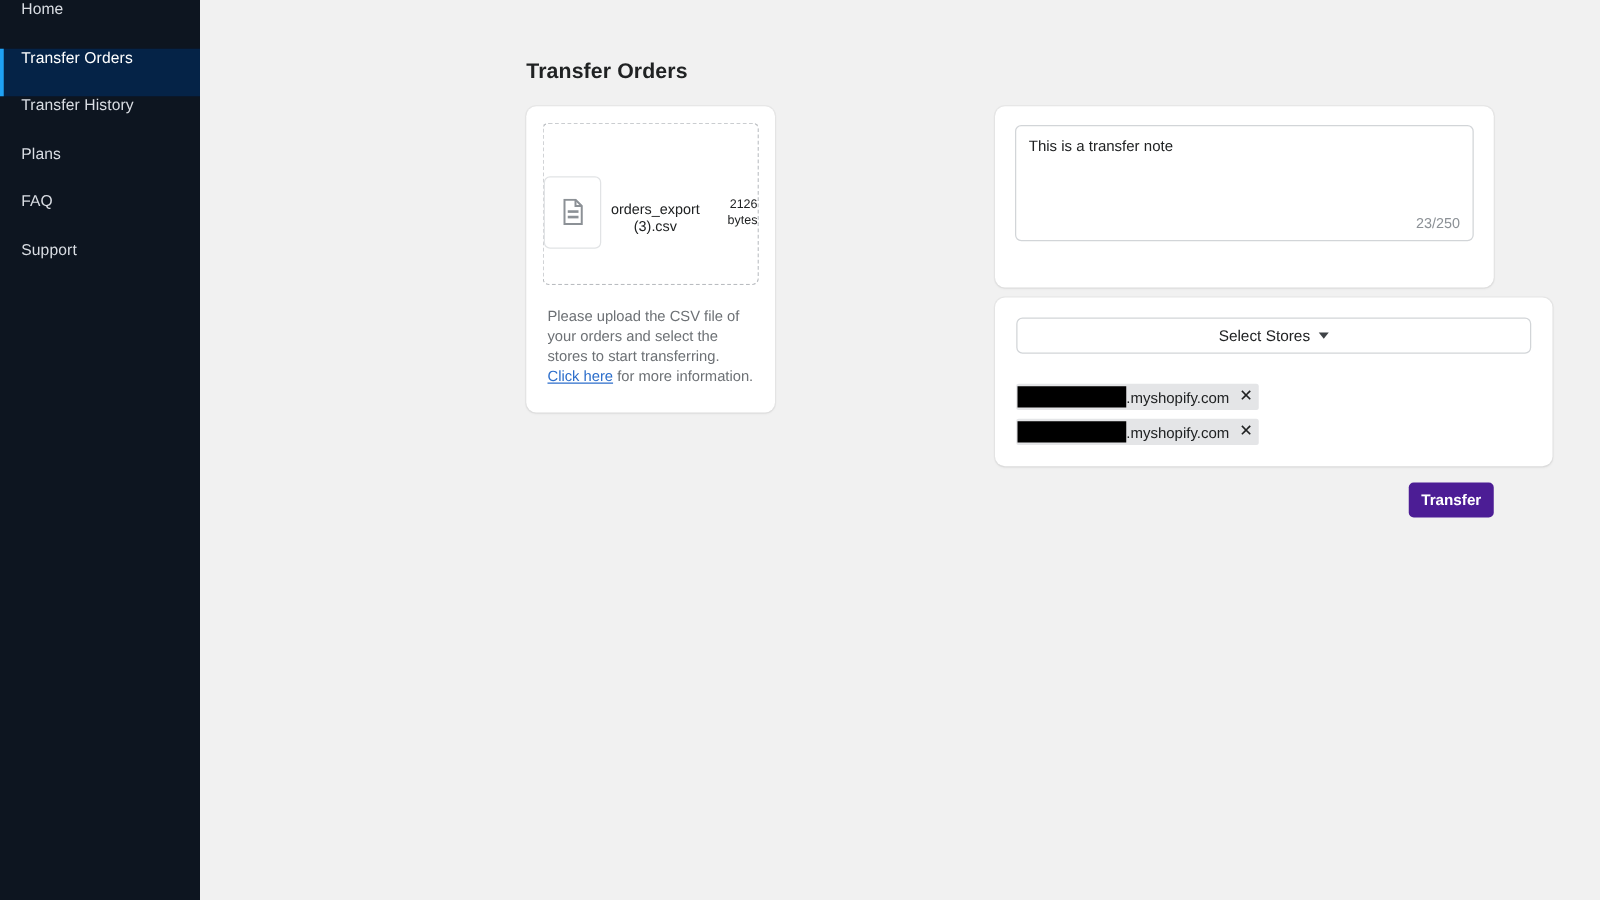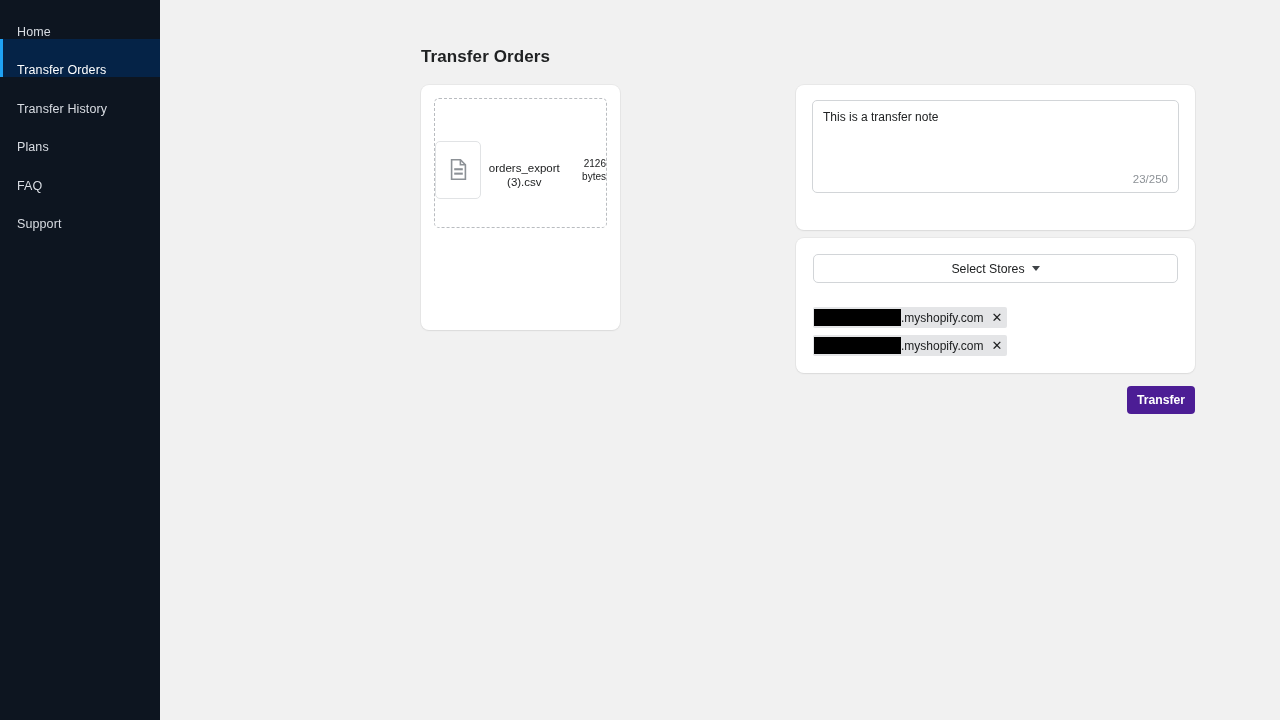--- a/index.html
+++ b/index.html
@@ -21,21 +21,21 @@
     width: 160px;
     flex: 0 0 160px;
     background: #0d1520;
     height: 720px;
     padding-top: 0px;
   }
   .nav-item {
     position: relative;
     height: 38.5px;
     display: flex;
-    align-items: flex-end;
+    align-items: flex-start;
     padding-left: 17px;
     font-size: 12.5px;
     color: #d9dde3;
     letter-spacing: .1px;
     cursor: pointer;
     user-select: none;
   }
   .nav-item.active {
     background: #052347;
     color: #ffffff;
@@ -152,21 +152,21 @@
   .note-counter {
     position: absolute;
     right: 10px; bottom: 7px;
     font-size: 11.5px;
     color: #8c9196;
   }
 
   
   #stores-card {
     left: 636px; top: 238px;
-    width: 399px; height: 135px;
+    width: 446px; height: 135px;
     padding: 16px 17px;
   }
   .select-btn {
     height: 29px;
     border: 1px solid #d2d5d8;
     border-radius: 5px;
     background: #fff;
     display: flex;
     align-items: center;
     justify-content: center;
@@ -265,20 +265,21 @@
           <svg width="17" height="21" viewBox="0 0 17 21">
             <path d="M1.6 0.8 H10.4 L15.4 5.8 V20.2 H1.6 Z" fill="none" stroke="#8c9196" stroke-width="1.6"></path>
             <path d="M10.4 0.8 V5.8 H15.4" fill="none" stroke="#8c9196" stroke-width="1.6"></path>
             <rect x="4.2" y="9.2" width="8.6" height="2.1" fill="#8c9196"></rect>
             <rect x="4.2" y="13.6" width="8.6" height="2.1" fill="#8c9196"></rect>
           </svg>
         </div>
         <div class="file-name">orders_export (3).csv</div>
         <div class="file-size">2126 bytes</div>
       </div>
+      <p class="help-text"><span>Please upload the CSV file of your orders and select the stores to start transferring. </span><a class="help-link">Click here</a><span> for more information.</span></p>
     </section>
 
     <section class="card" id="note-card">
       <div class="note-box">
         <span class="note-text">This is a transfer note</span>
         <span class="note-counter">23/250</span>
       </div>
     </section>
 
     <section class="card" id="stores-card">

